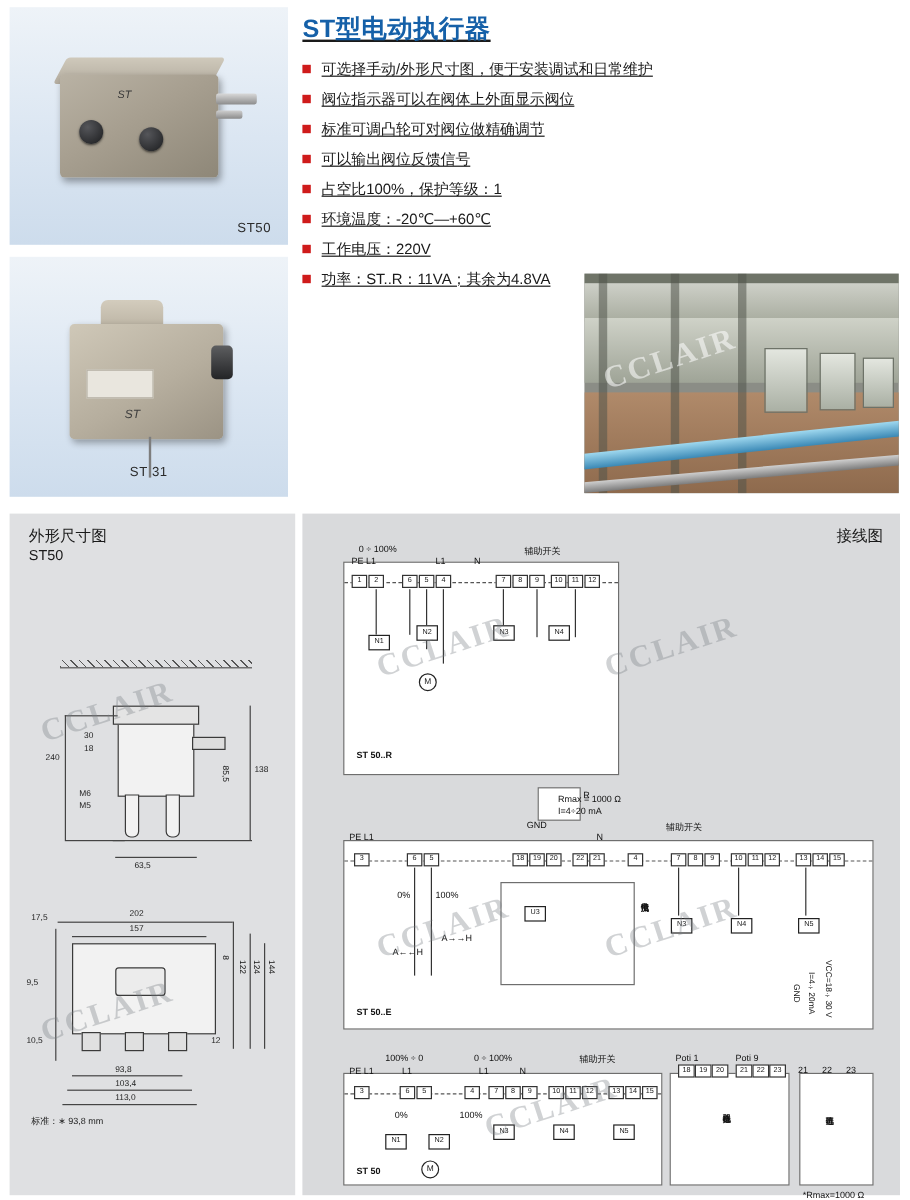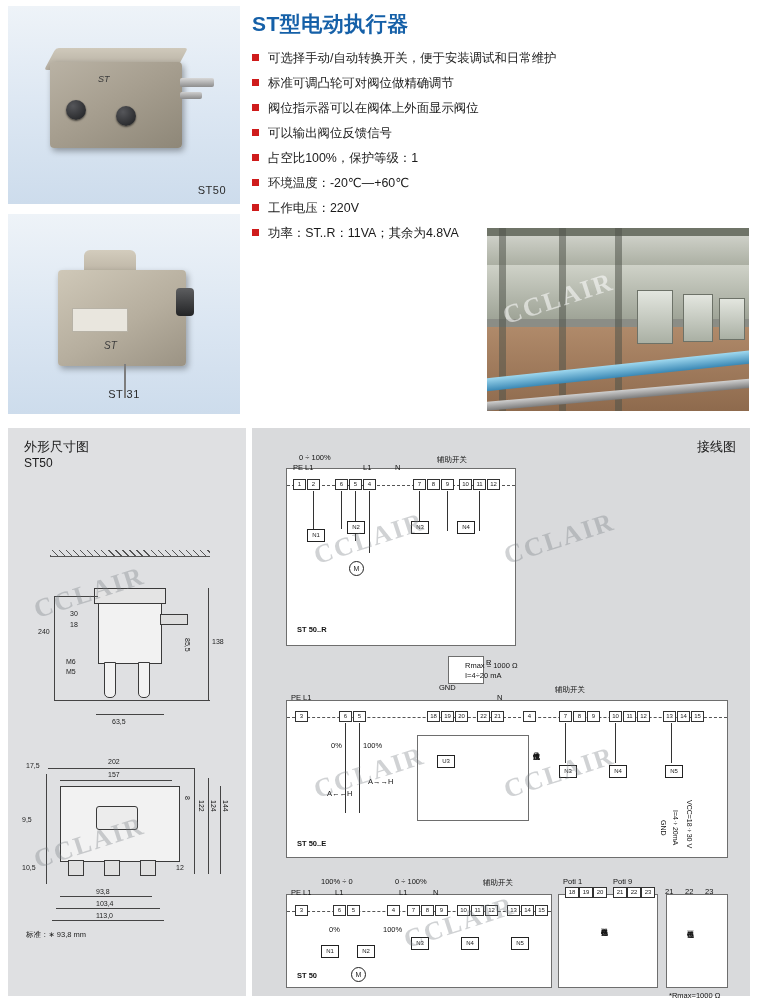--- a/index.html
+++ b/index.html
@@ -28,21 +28,21 @@
   
   .act2{position:absolute;left:40px;top:30px;width:160px;height:140px;}
   .act2 .body{position:absolute;left:10px;top:26px;width:128px;height:96px;background:linear-gradient(150deg,#cfc8b8 0%,#b6ae9e 55%,#9b9384 100%);border-radius:4px;box-shadow:2px 3px 6px rgba(0,0,0,.32);}
   .act2 .hump{position:absolute;left:36px;top:6px;width:52px;height:30px;background:linear-gradient(180deg,#d3ccbd,#b5ad9d);border-radius:6px 6px 0 0;}
   .act2 .stub{position:absolute;left:128px;top:44px;width:18px;height:28px;background:linear-gradient(180deg,#5d5e60,#232426);border-radius:4px;}
   .act2 .label{position:absolute;left:24px;top:64px;width:54px;height:22px;background:#e9e6de;border:1px solid #b7b2a6;}
   .act2 .logo{position:absolute;left:56px;top:96px;font-size:10px;font-style:italic;color:#3d3d3d;}
   .act2 .pin{position:absolute;left:76px;top:120px;width:2px;height:34px;background:#7d7d7d;}
 
   
-  .textcol{position:absolute;left:252px;top:10px;width:498px;}
+  .textcol{position:absolute;left:252px;top:10px;width:498px;text-decoration:underline;}
   h1.title{margin:0 0 10px 0;font-size:21px;color:#1560a8;font-weight:bold;letter-spacing:.5px;}
   p.intro{margin:0 0 8px 0;font-size:12.4px;line-height:20px;text-indent:24px;color:#1a1a1a;}
   ul.feat{list-style:none;margin:0;padding:0;}
   ul.feat li{position:relative;padding-left:16px;font-size:12.4px;line-height:20px;margin-bottom:5px;color:#1a1a1a;}
   ul.feat li::before{content:"";position:absolute;left:0;top:6px;width:7px;height:7px;background:#cf1b1b;}
   li.wrap{line-height:19px;}
 
   
   .plant{position:absolute;left:487px;top:228px;width:262px;height:183px;overflow:hidden;background:#8b8d86;}
   .plant .ceil{position:absolute;left:0;top:0;width:100%;height:22%;background:linear-gradient(180deg,#d7d9d2,#a8ac9f);}
@@ -120,23 +120,23 @@
           <div class="stub"></div>
           <div class="pin"></div>
         </div>
         <div class="photo-cap center">ST 31</div>
       </div>
     </div>
 
     <div class="textcol">
       <h1 class="title">ST型电动执行器</h1>
       <ul class="feat">
-        <li>可选择手动/自动转换开关，便于安装调试和日常维护</li>
+        <li>可选择手动/外形尺寸图，便于安装调试和日常维护</li>
+        <li>阀位指示器可以在阀体上外面显示阀位</li>
         <li>标准可调凸轮可对阀位做精确调节</li>
-        <li>阀位指示器可以在阀体上外面显示阀位</li>
         <li>可以输出阀位反馈信号</li>
         <li>占空比100%，保护等级：1</li>
         <li>环境温度：-20℃—+60℃</li>
         <li>工作电压：220V</li>
         <li>功率：ST..R：11VA；其余为4.8VA</li>
       </ul>
     </div>
 
     <div class="plant">
       <div class="ceil"></div>

